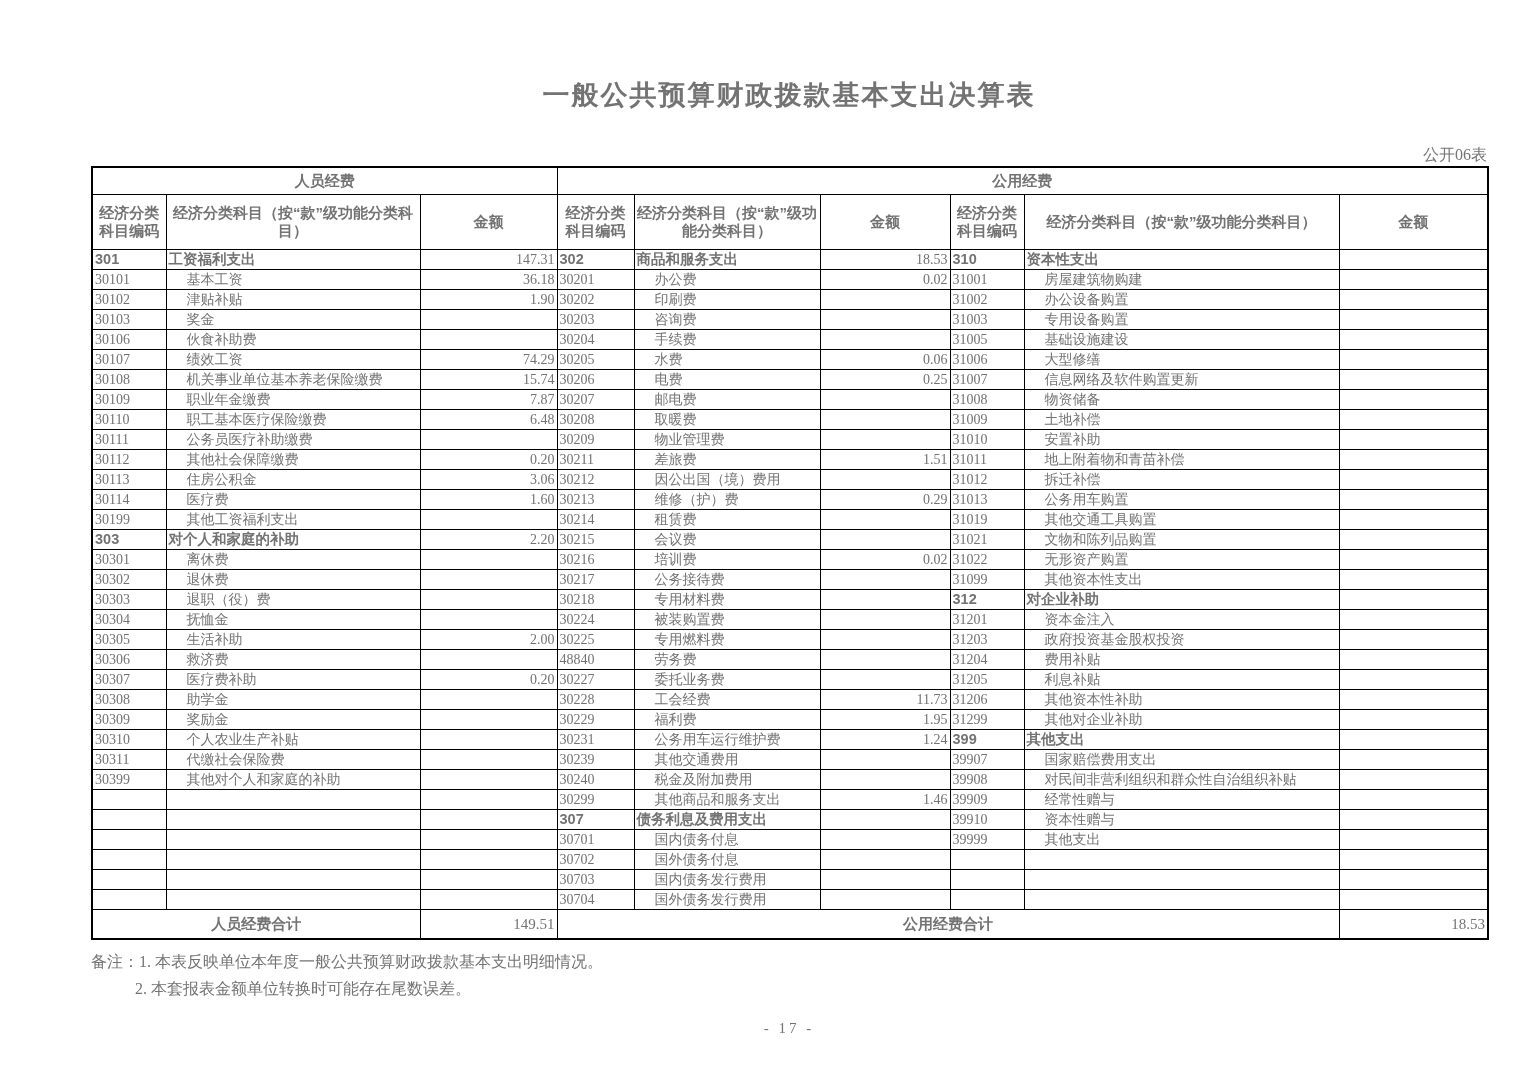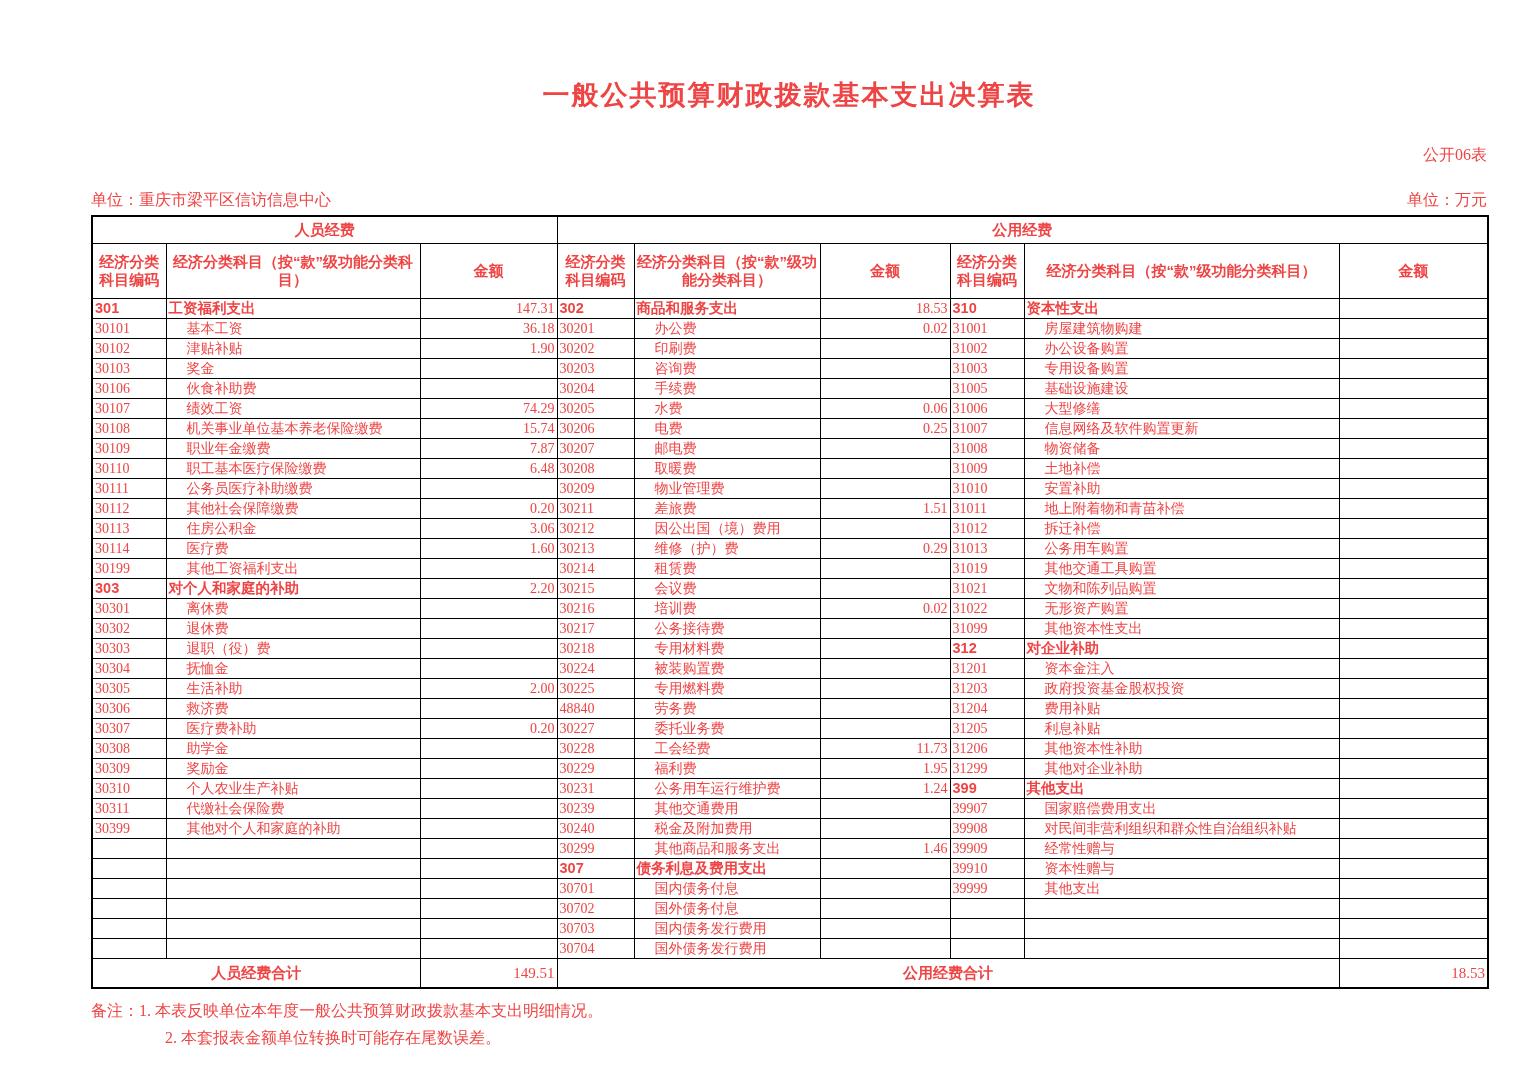--- a/index.html
+++ b/index.html
@@ -1,17 +1,17 @@
 <!DOCTYPE html>
 <html><head>
 <meta charset="utf-8">
 <style>
   html,body{margin:0;padding:0;background:#fff;}
   .page{
-    width:1515px;height:1069px;background:#ffffff;color:#ef4444;
+    width:1515px;height:1069px;background:#ffffff;color:#737373;
     position:relative;overflow:hidden;
     font-family:"Liberation Serif","DejaVu Serif",serif;
   }
   .content{margin-left:91px;width:1396px;padding-top:78px;}
   .title{
     margin:0;text-align:center;font-size:27px;line-height:34px;font-weight:bold;
     font-family:"Liberation Sans","DejaVu Sans",sans-serif;letter-spacing:2px;
   }
   .form-no{text-align:right;font-size:16px;line-height:22px;margin-top:32px;}
   .meta-row{
@@ -41,37 +41,33 @@
     font-family:"Liberation Sans","DejaVu Sans",sans-serif;
     font-size:14.5px;
   }
   td.amount{text-align:right;padding-right:2px;font-family:"Liberation Serif","DejaVu Serif",serif;}
   .total-row td{height:28px;font-size:15px;line-height:28px;}
   .total-row .total-label{
     text-align:center;font-weight:bold;
     font-family:"Liberation Sans","DejaVu Sans",sans-serif;
   }
   .notes{font-size:16px;line-height:27px;margin-top:8px;}
-  .note-line.second{margin-left:74px;}
+  .note-line.second{margin-left:44px;}
   .page-no{text-align:center;font-size:15px;margin-top:18px;letter-spacing:3px;}
 </style>
 </head>
 <body>
 
 <div class="page">
   <div class="content">
 
     <h1 class="title">一般公共预算财政拨款基本支出决算表</h1>
 
     <div class="form-no">公开06表</div>
 
-    <div class="meta-row">
-      <span>单位：重庆市梁平区信访信息中心</span>
-      <span>单位：万元</span>
-    </div>
 
     <table class="main">
       <colgroup>
         <col style="width:74px">
           <col style="width:254px">
           <col style="width:137px">
         <col style="width:77px">
           <col style="width:186px">
           <col style="width:130px">
         <col style="width:74px">

